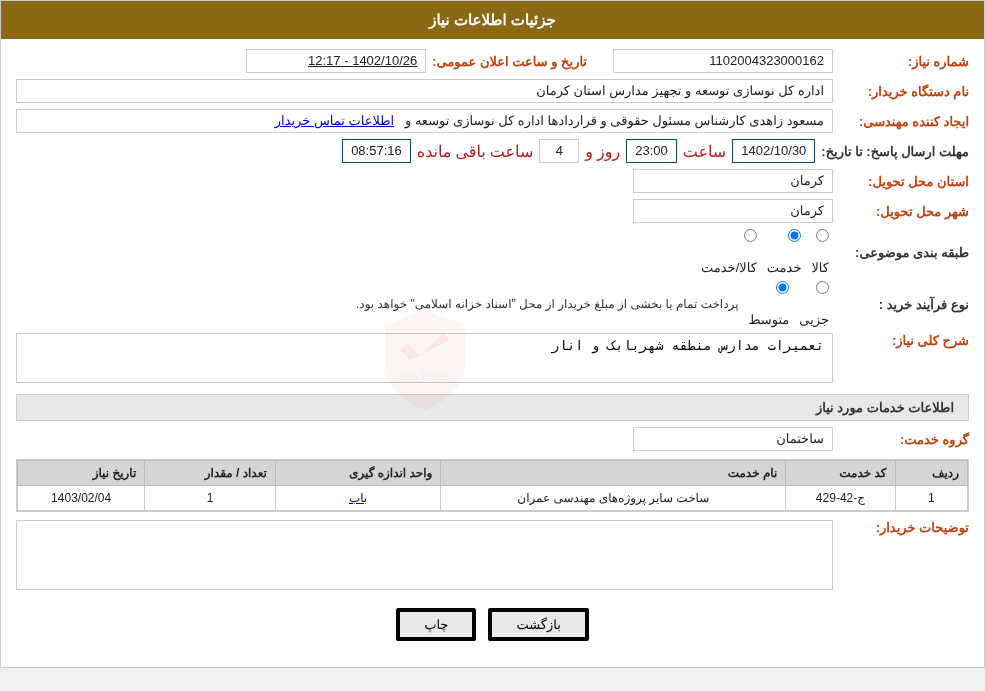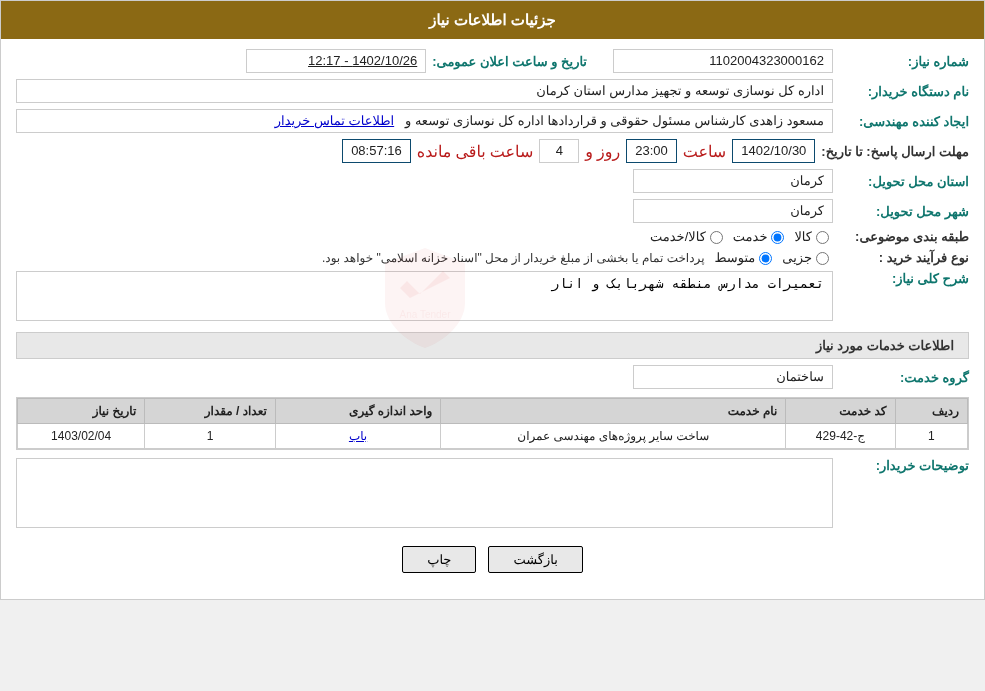--- a/index.html
+++ b/index.html
@@ -36,21 +36,21 @@
       font-size: 13px;
       color: #333;
     }
     .info-row {
       display: flex;
       align-items: center;
       margin-bottom: 6px;
       gap: 6px;
     }
     .info-label {
-      color: #0f766e;
+      color: #c2410c;
       font-weight: bold;
       min-width: 130px;
       text-align: right;
       flex-shrink: 0;
     }
     .info-value-box {
       border: 1px solid #ccc;
       background: #fff;
       padding: 3px 8px;
       min-height: 24px;
@@ -100,23 +100,24 @@
       margin-bottom: 6px;
     }
     .radio-label {
       color: #333;
       font-weight: bold;
       min-width: 130px;
       text-align: right;
     }
     .radio-item {
       display: flex;
-      align-items: flex-end;
-      gap: 4px;
+      align-items: flex-start;
+      gap: 18px;
       direction: rtl;
+      flex-direction: column;
     }
     .textarea-box {
       border: 1px solid #ccc;
       background: #fff;
       width: 100%;
       min-height: 50px;
       padding: 4px 8px;
       text-align: right;
       resize: none;
     }
@@ -165,21 +166,21 @@
       cursor: pointer;
     }
     .bottom-buttons {
       display: flex;
       justify-content: center;
       gap: 12px;
       padding: 12px 0 16px 0;
     }
     .btn {
       padding: 5px 24px;
-      border: 1px solid #000000;
+      border: 4px solid #000000;
       background: #e8e8e8;
       cursor: pointer;
       font-size: 13px;
       font-family: Tahoma, Arial, sans-serif;
       border-radius: 2px;
     }
     .service-group-row {
       display: flex;
       align-items: center;
       gap: 6px;

